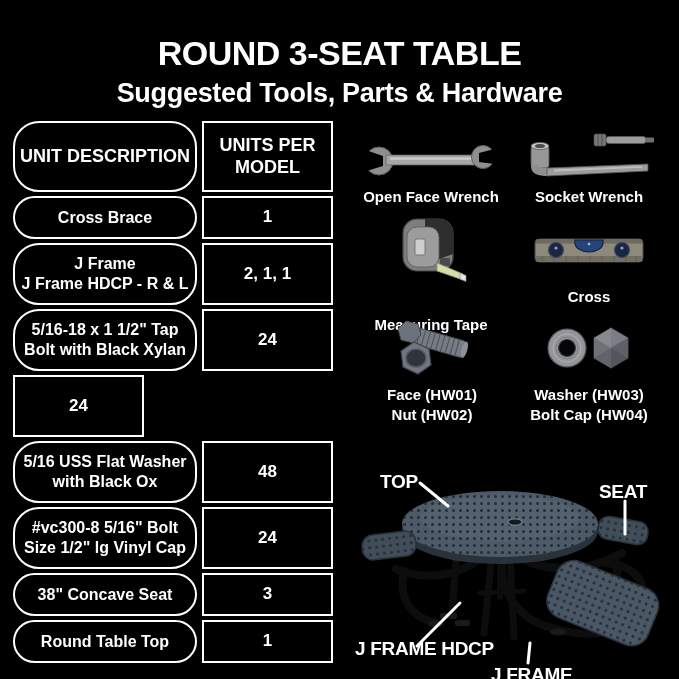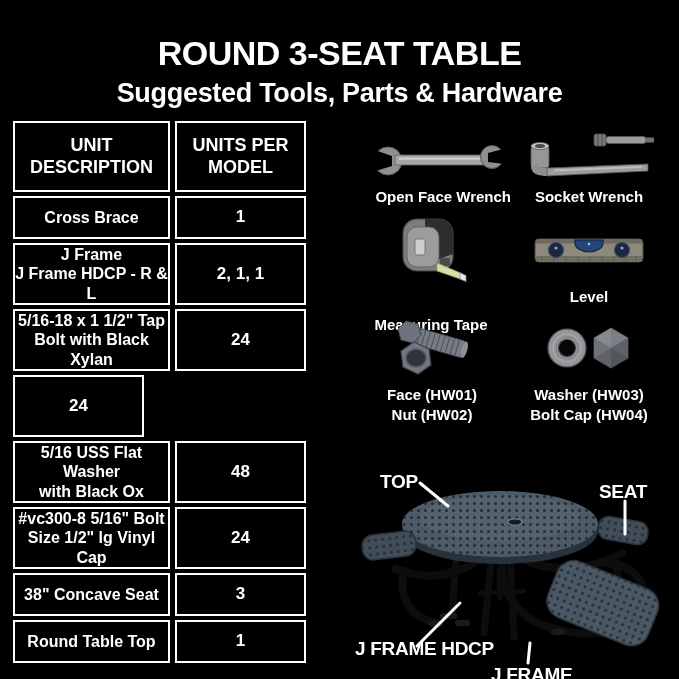--- a/index.html
+++ b/index.html
@@ -22,37 +22,37 @@
   }
 
   
   .ptable{position:absolute;left:13px;top:121px;display:flex;flex-direction:column;gap:4px;}
   .prow{display:flex;gap:5px;}
   .pcell{
     box-sizing:border-box;border:2.5px solid #fff;background:#000;
     display:flex;align-items:center;justify-content:center;
     text-align:center;font-weight:700;line-height:1.22;white-space:pre-line;
   }
-  .cdesc{width:157px;font-size:16px;}
+  .cdesc{width:184px;font-size:16px;border-radius:26px;}
   .cunits{width:131px;font-size:17px;}
   .rh-head{height:71px;}
   .rh-head .pcell{font-size:18px;}
   .rh-s{height:43px;}
   .rh-d{height:62px;}
   .rh-s .pcell,.rh-d .pcell{height:100%;}
   .rh-head .pcell{height:100%;}
 
   
   .tool{position:absolute;width:160px;display:flex;flex-direction:column;align-items:center;}
   .tool .iconbox{display:flex;align-items:center;justify-content:center;}
   .tool .tlabel{
     text-align:center;font-size:15px;font-weight:700;line-height:1.3;
     white-space:pre-line;margin-top:3px;
   }
-  .tool-ofw{left:351px;top:132px;align-items:flex-end;} .tool-ofw .iconbox{height:52px;}
+  .tool-ofw{left:351px;top:132px;} .tool-ofw .iconbox{height:52px;}
   .tool-sw {left:509px;top:126px;} .tool-sw  .iconbox{height:58px;}
   .tool-mt {left:351px;top:218px;gap:28px;} .tool-mt  .iconbox{height:66px;}
   .tool-lv {left:509px;top:218px;} .tool-lv  .iconbox{height:66px;}
   .tool-bn {left:352px;top:316px;} .tool-bn  .iconbox{height:66px;}
   .tool-wc {left:509px;top:316px;} .tool-wc  .iconbox{height:66px;}
 
   
   .diagram{position:absolute;left:352px;top:444px;width:327px;height:235px;margin-top:21px;}
   .diagram svg{position:absolute;left:0;top:0;}
   .dlabel{
@@ -179,21 +179,21 @@
       <line x1="92" y1="24" x2="92" y2="29.5" stroke="#5d5a50" stroke-width="1"></line>
       <line x1="102" y1="24" x2="102" y2="29.5" stroke="#5d5a50" stroke-width="1"></line>
       <circle cx="22" cy="18" r="7.5" fill="#1b2742" stroke="#3e4a66" stroke-width="1.2"></circle>
       <circle cx="22" cy="16" r="1.6" fill="#8fa3c8"></circle>
       <circle cx="88" cy="18" r="7.5" fill="#1b2742" stroke="#3e4a66" stroke-width="1.2"></circle>
       <circle cx="88" cy="16" r="1.6" fill="#8fa3c8"></circle>
       <path d="M41,8 L69,8 L69,11 A14,9 0 0 1 41,11 Z" fill="#24457a" stroke="#15233d" stroke-width="1.2"></path>
       <circle cx="55" cy="12" r="1.3" fill="#a9bede"></circle>
     </svg>
   </div>
-  <div class="tlabel pre">Level</div>
+  <div class="tlabel pre">Cross</div>
 </div>
 
 <div class="tool tool-bn">
   <div class="iconbox">
     <svg width="88" height="64" viewBox="0 0 88 64">
 
       <g transform="rotate(16 44 24)">
         <rect x="24" y="15" width="54" height="17" rx="4" fill="#767b84" stroke="#474c54" stroke-width="1"></rect>
         <line x1="30" y1="15.5" x2="30" y2="31.5" stroke="#4c5058" stroke-width="1"></line>
         <line x1="35" y1="15.5" x2="35" y2="31.5" stroke="#4c5058" stroke-width="1"></line>

